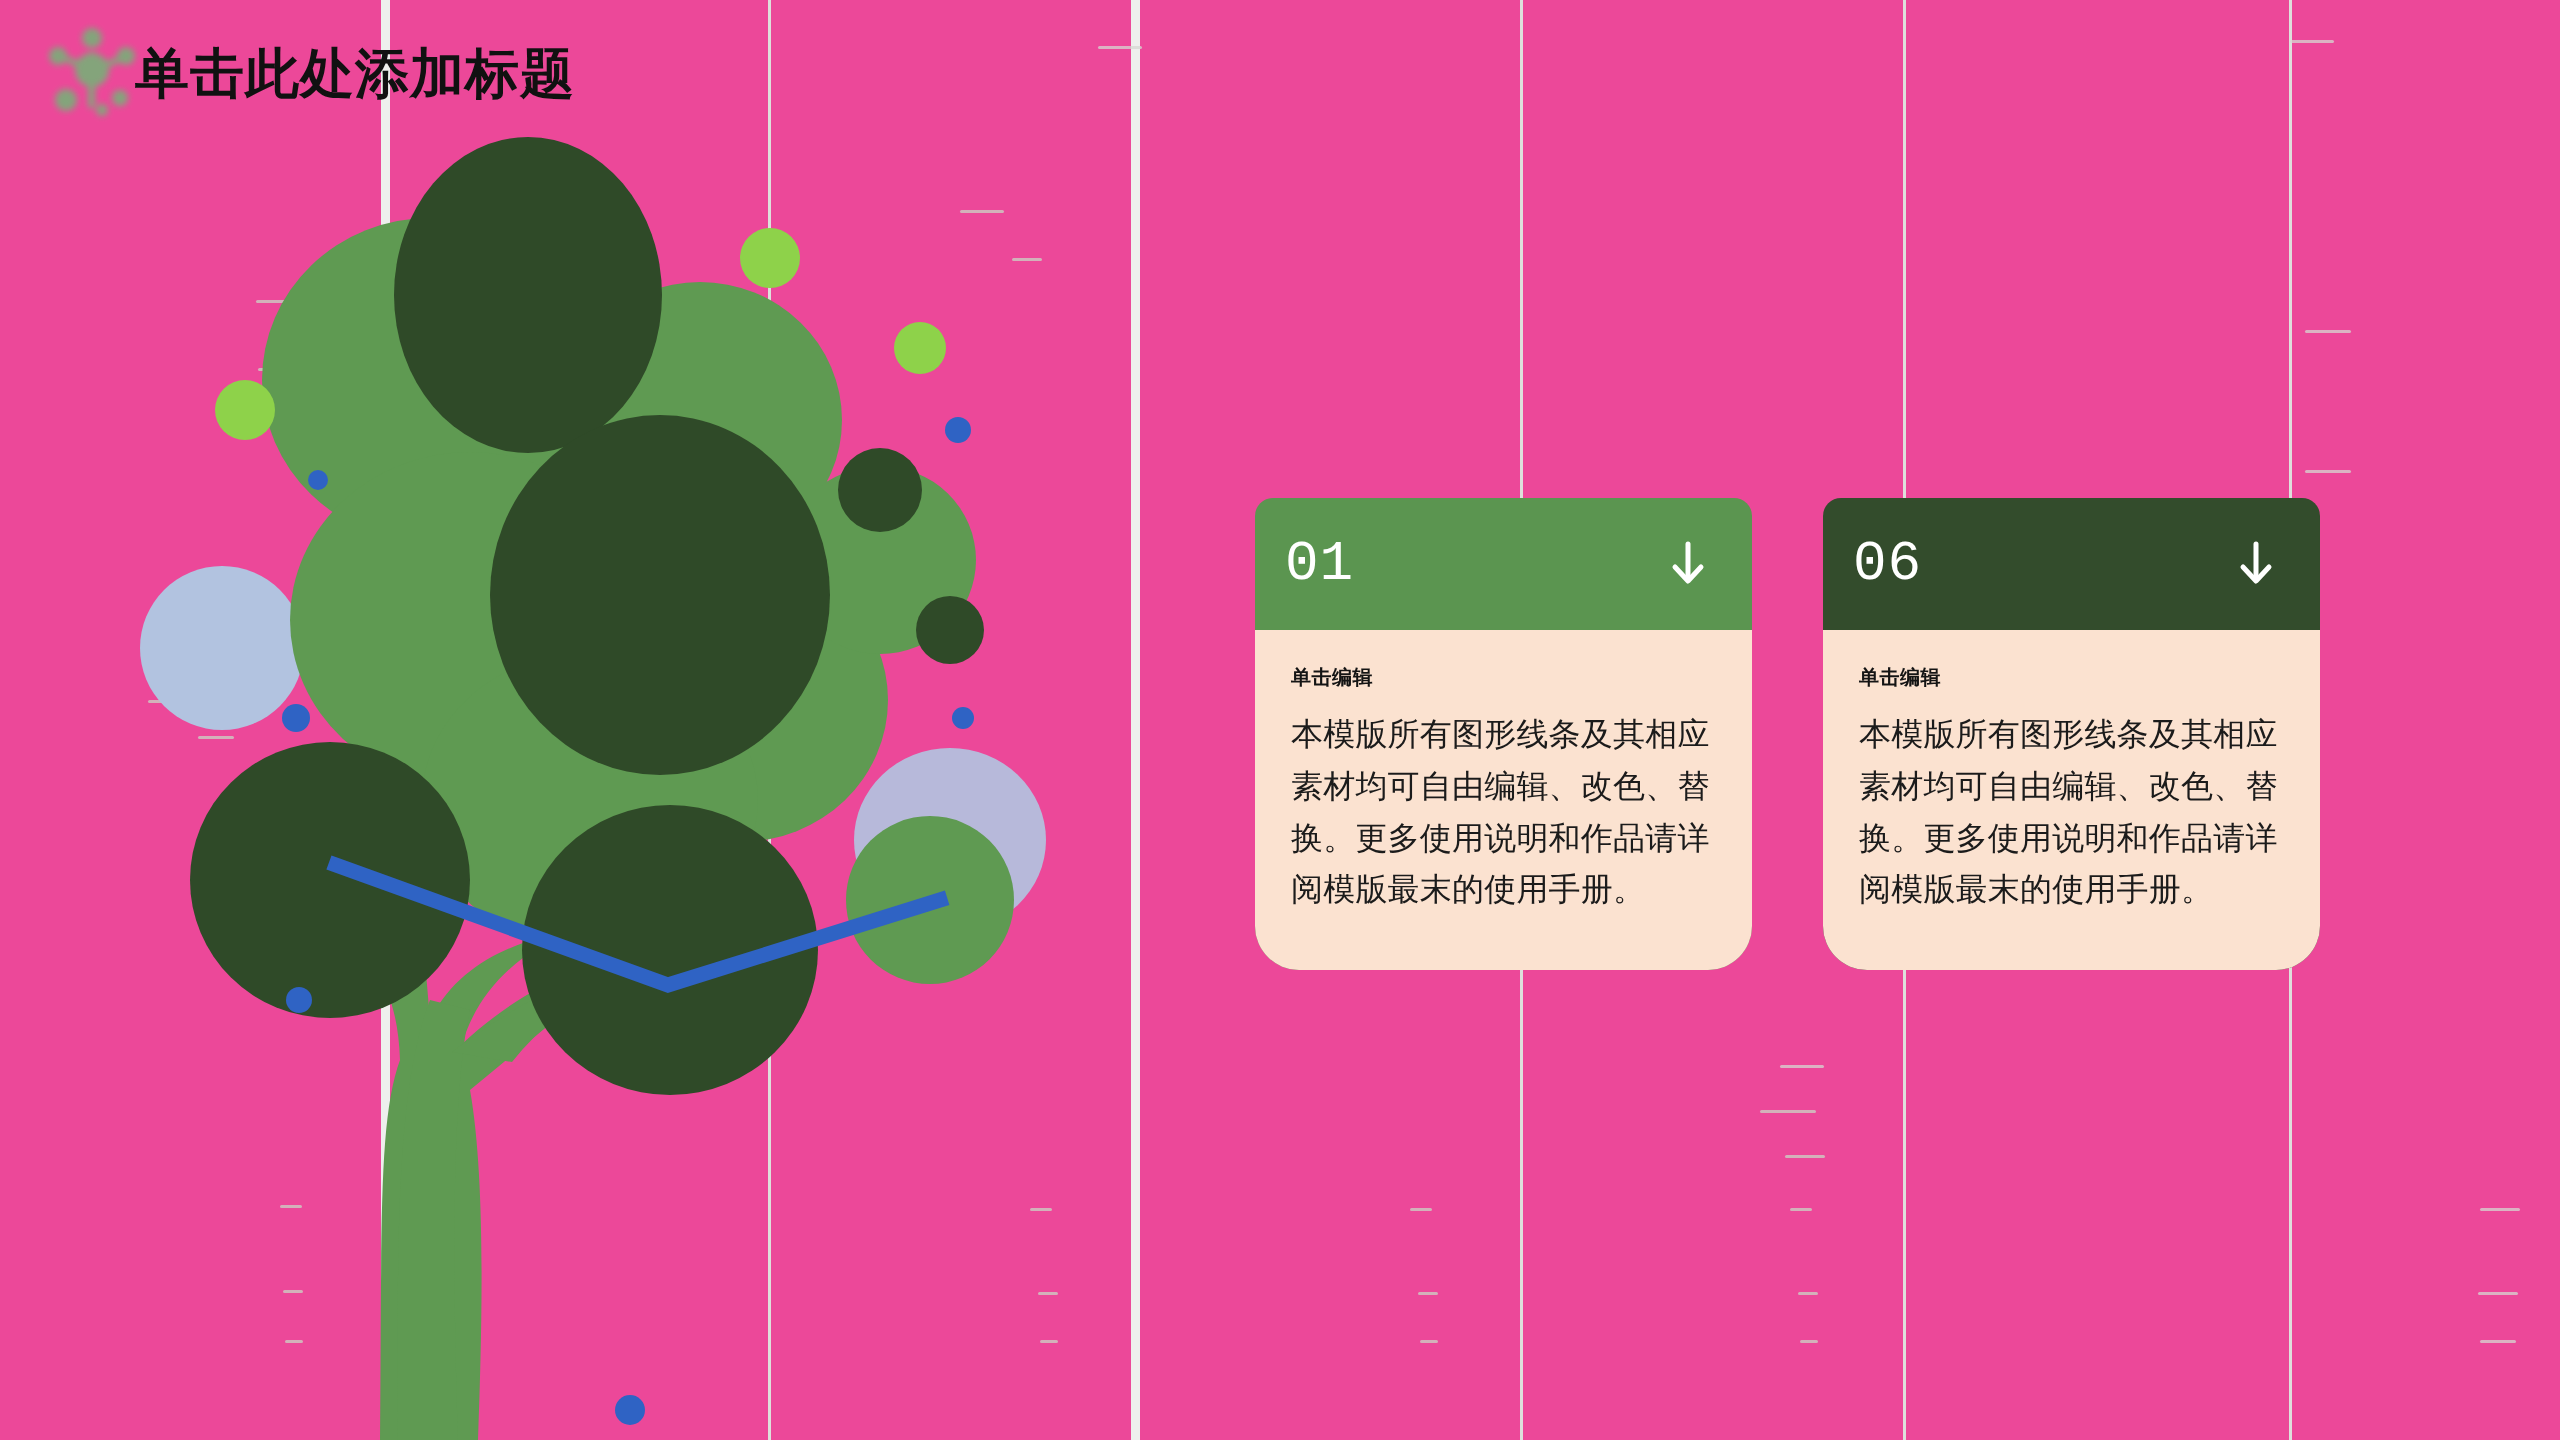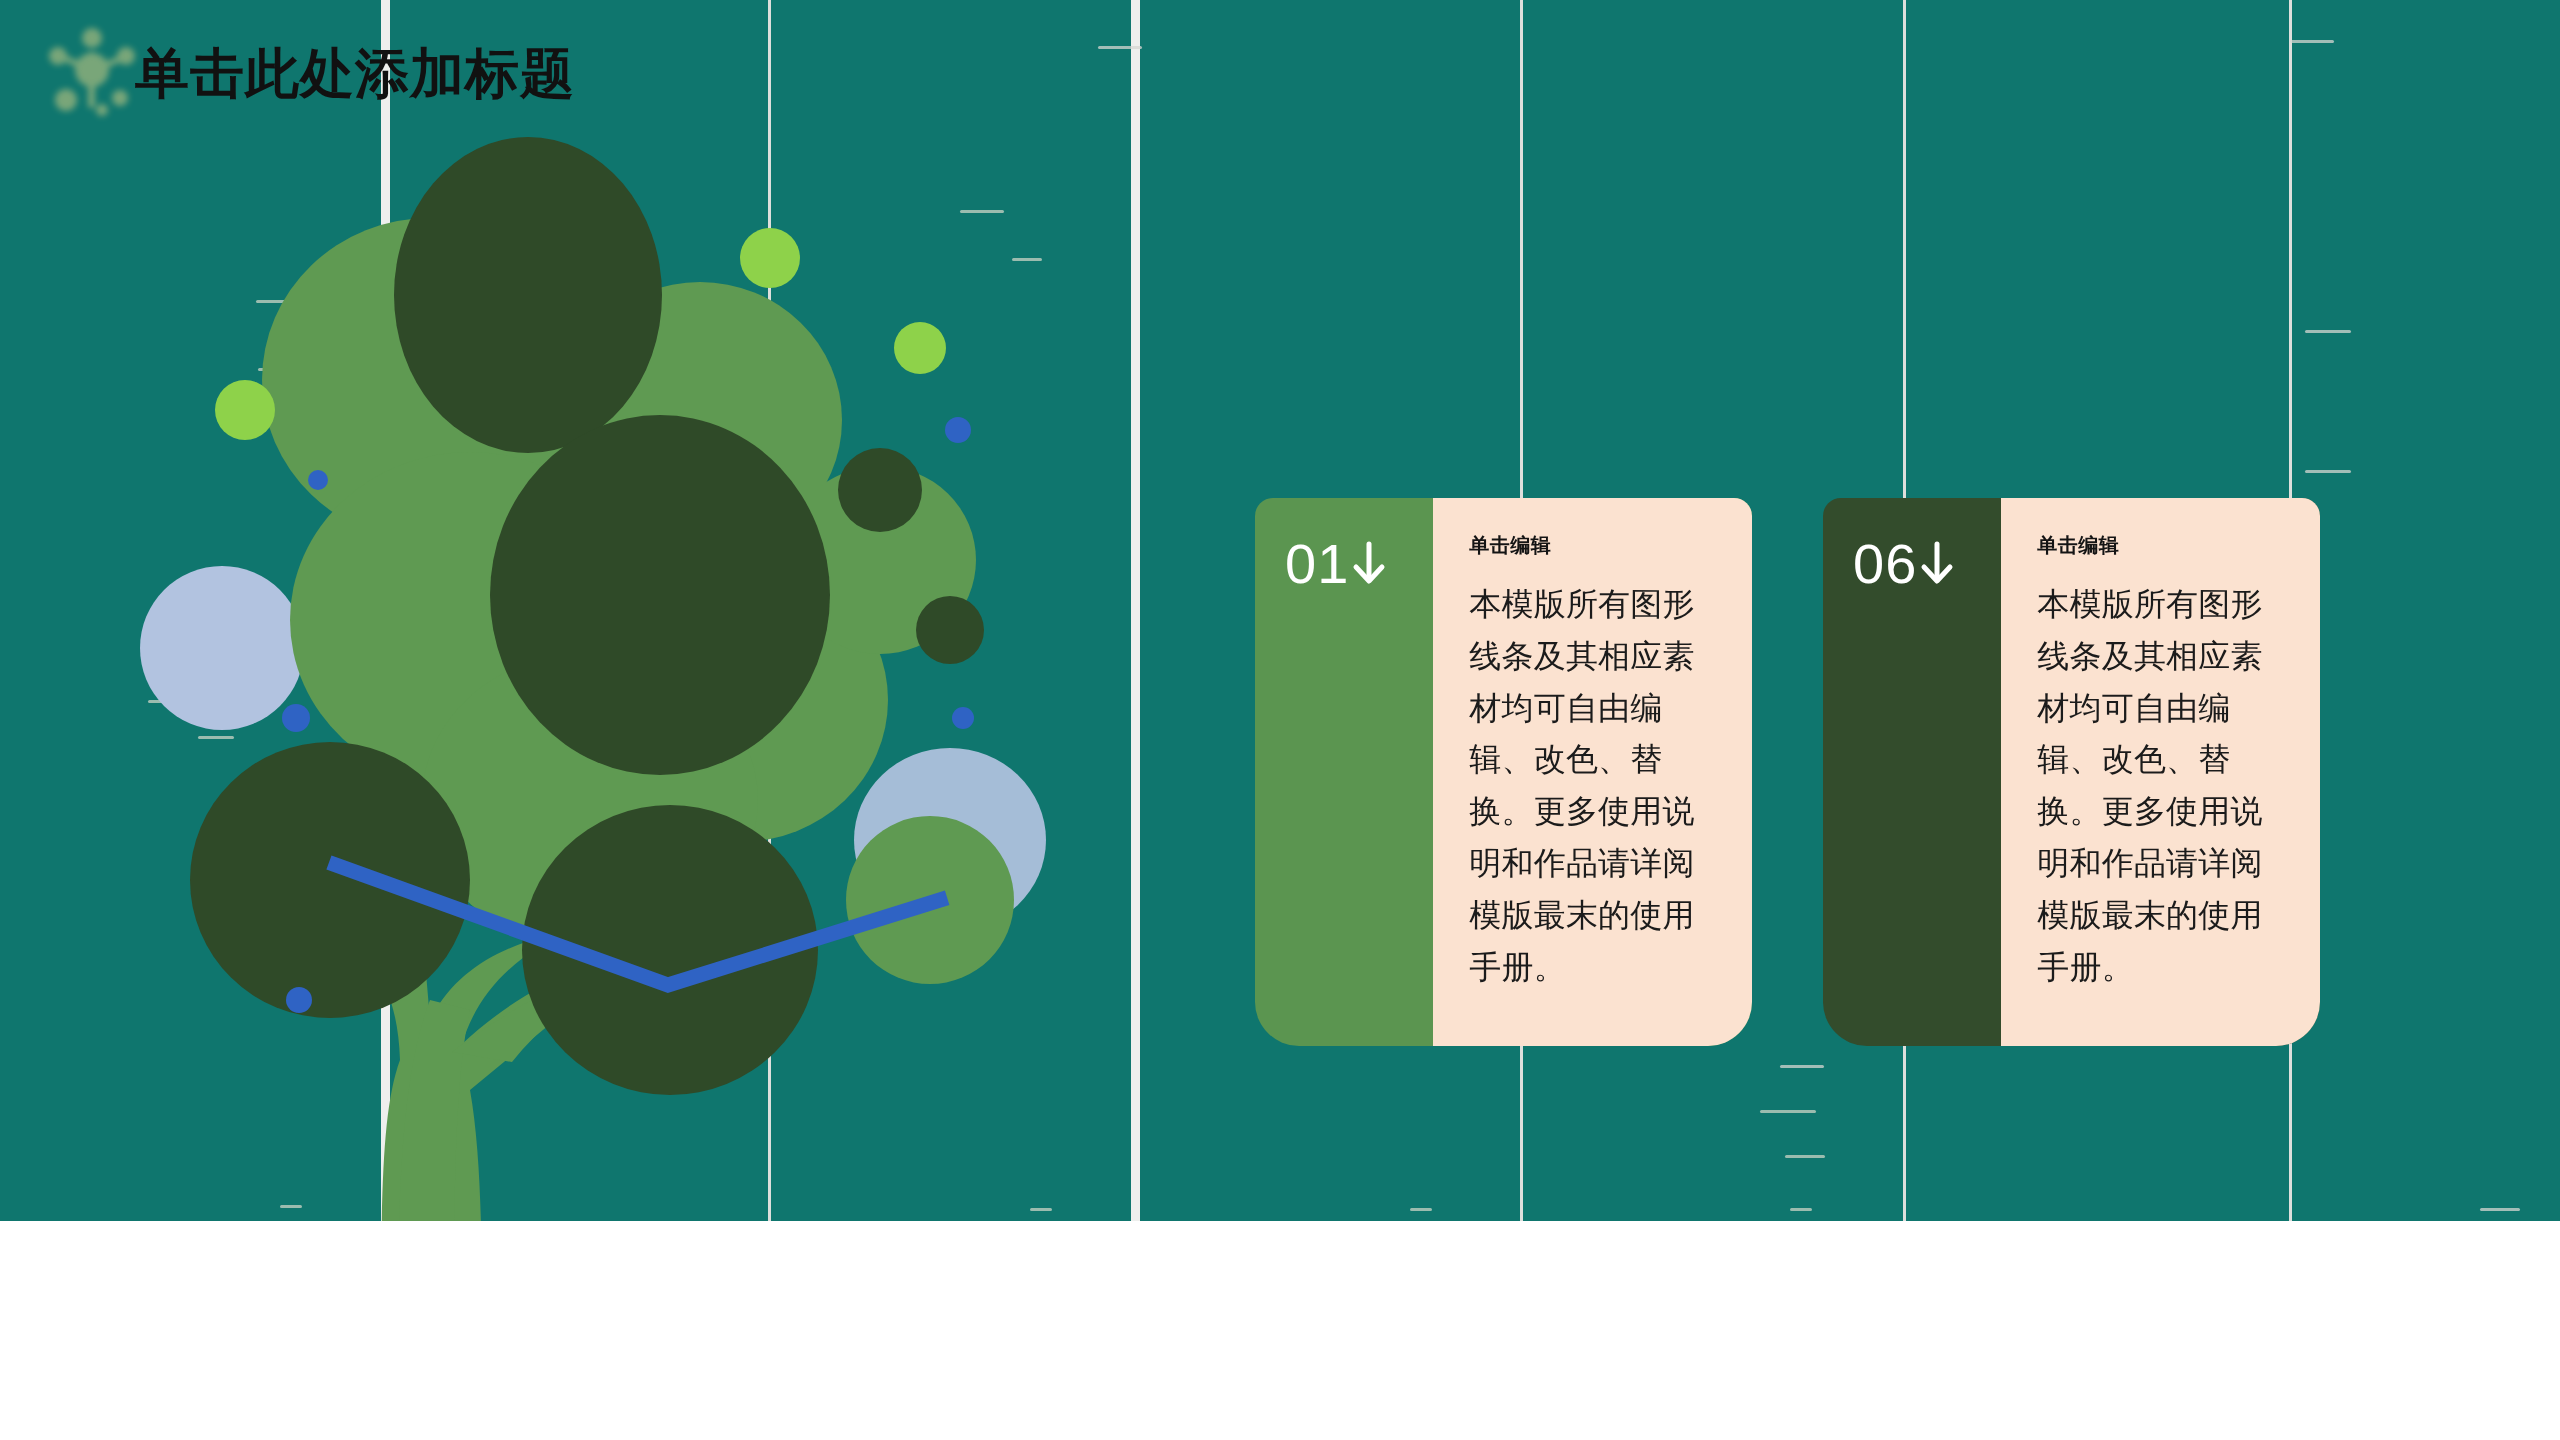--- a/index.html
+++ b/index.html
@@ -4,24 +4,24 @@
 <title>Presentation Slide</title>
 <style>
   html, body {
     margin: 0;
     padding: 0;
     background: #ffffff;
   }
   #slide {
     position: relative;
     width: 2560px;
-    height: 1221px;
+    height: 1440px;
     overflow: hidden;
-    background: #0f766e;
-    font-family: Liberation Sans, sans-serif;
+    background: #ec4899;
+    font-family: Liberation Mono, monospace;
   }
 
   
   .bg-stripes {
     position: absolute;
     inset: 0;
     pointer-events: none;
   }
   .vstripe {
     position: absolute;
@@ -92,20 +92,21 @@
   }
 
   
   .card {
     position: absolute;
     top: 498px;
     width: 497px;
     border-radius: 18px 18px 44px 44px;
     overflow: hidden;
     display: flex;
+    flex-direction: column;
   }
   .card-head {
     height: 132px;
     display: flex;
     align-items: center;
     justify-content: space-between;
     padding: 0 44px 0 30px;
     box-sizing: border-box;
   }
   .card-num {

